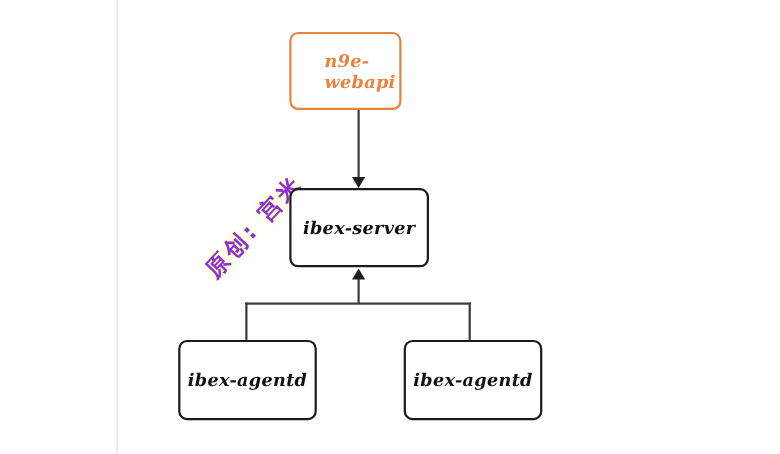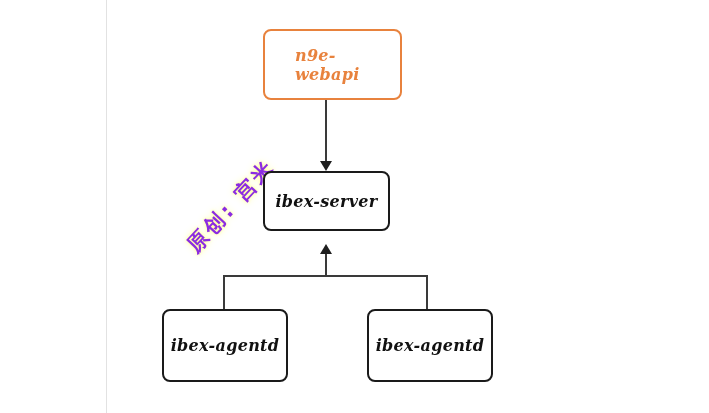--- a/index.html
+++ b/index.html
@@ -37,22 +37,22 @@
     letter-spacing: 0.3px;
   }
   .node-orange {
     border: 2px solid #e8823d;
     color: #e8823d;
   }
   .node-black {
     border: 2px solid #1a1a1a;
     color: #111111;
   }
-  .node-webapi  { left: 263px; top: 29px;  width: 139px; height: 71px; padding-left: 30px; }
-  .node-server  { left: 263px; top: 171px; width: 127px; height: 60px; }
+  .node-webapi  { left: 263px; top: 29px;  width: 102px; height: 71px; padding-left: 30px; }
+  .node-server  { left: 263px; top: 171px; width: 127px; height: 72px; }
   .node-agentd-left  { left: 162px; top: 309px; width: 126px; height: 73px; }
   .node-agentd-right { left: 367px; top: 309px; width: 126px; height: 73px; }
 
   .edge-line {
     position: absolute;
     background: #3a3a3a;
   }
   .edge-webapi-line {
     left: 325px; top: 100px; width: 2px; height: 62px;
   }

